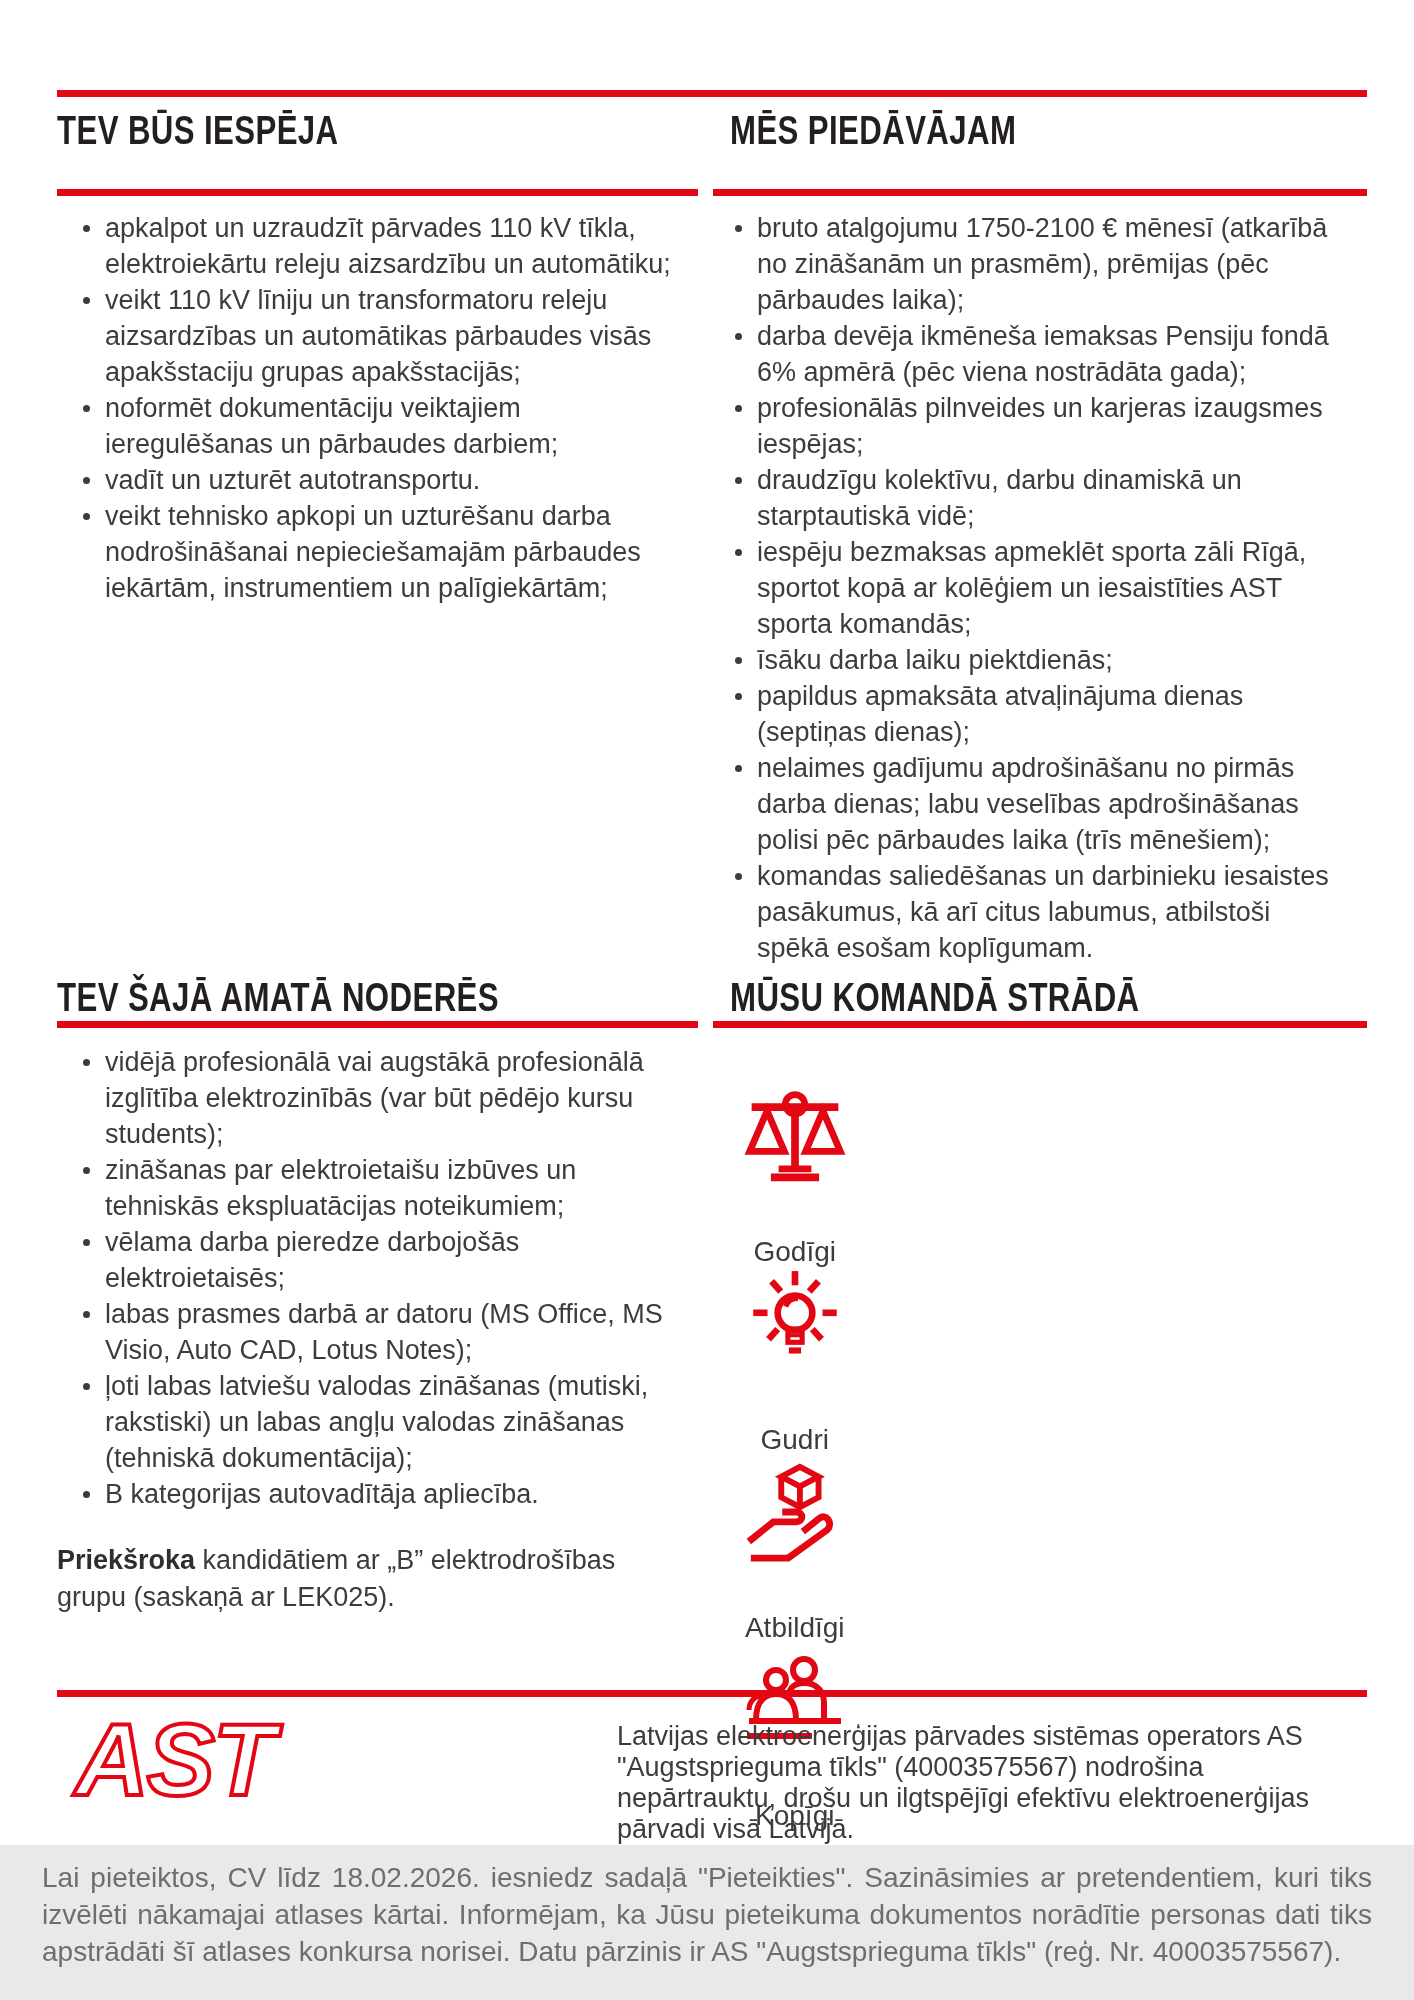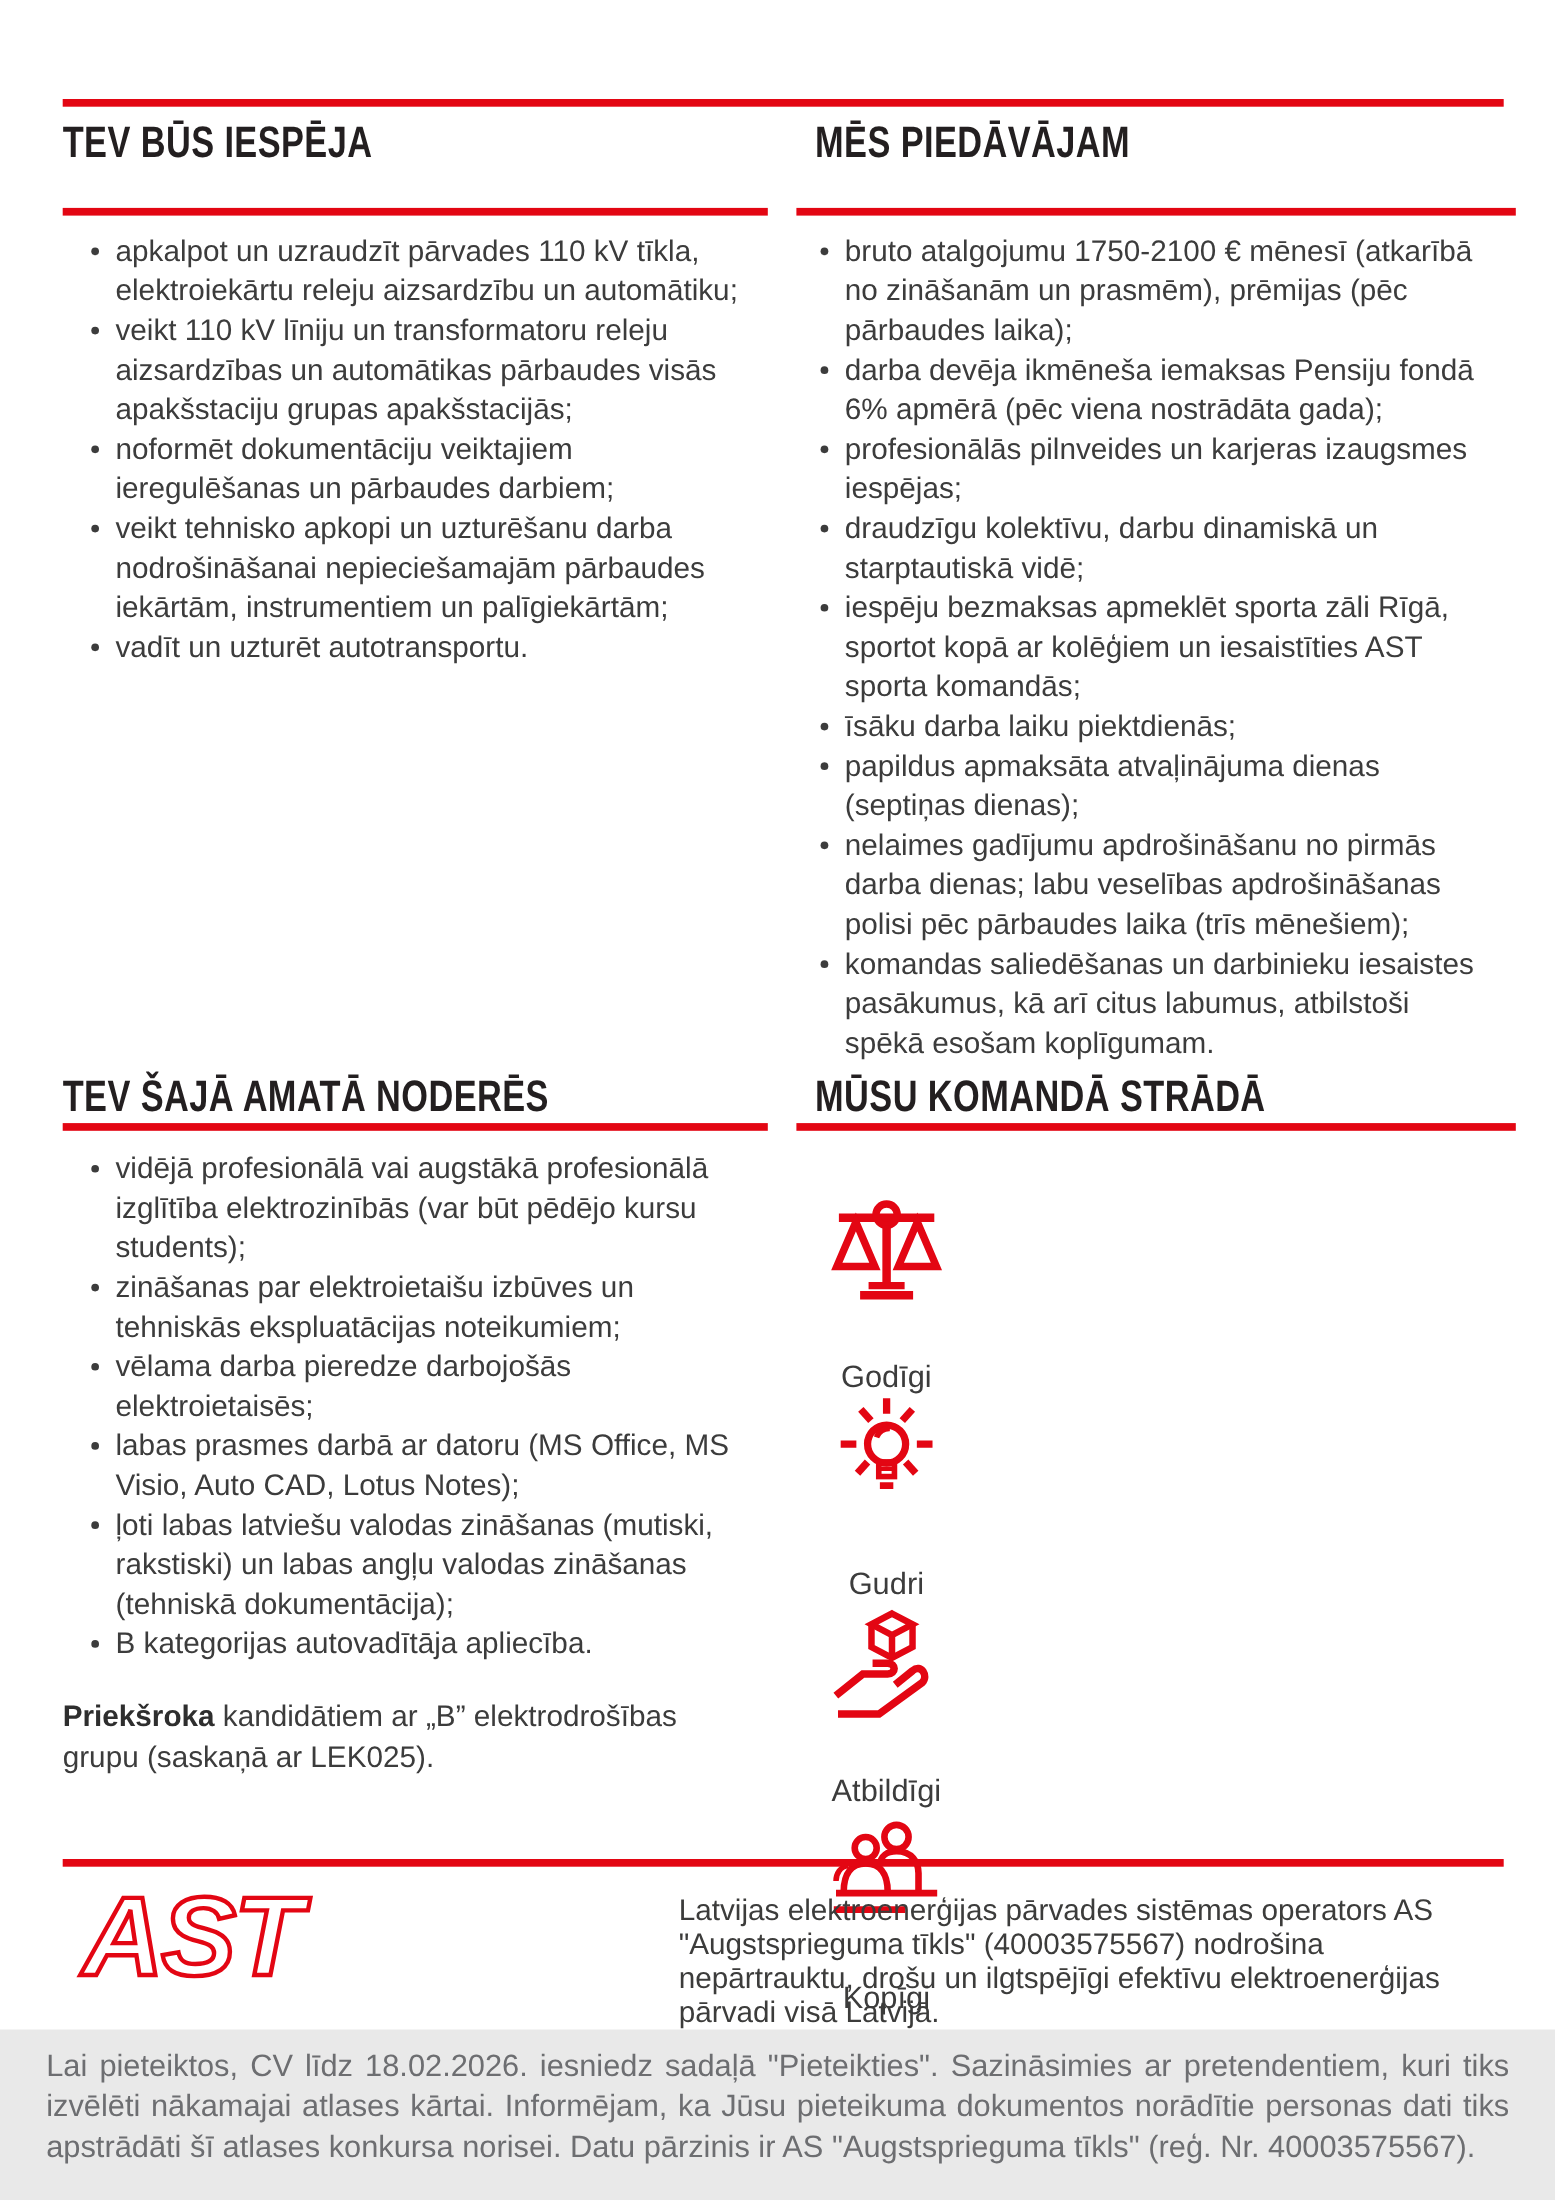--- a/index.html
+++ b/index.html
@@ -11,21 +11,21 @@
     color:#3c3c3c;
     overflow:hidden;
   }
   .topbar {
     margin:90px 47px 0 57px;
     height:7px; background:#e30613;
   }
   .grid {
     display:grid;
     grid-template-columns:641px 654px;
-    column-gap:26px;
+    column-gap:15px;
     padding:0 47px 0 57px;
   }
   .row1 { margin-top:6px; }
   .row2 { margin-top:10px; }
   .head-wrap { height:80px; padding-top:6px; }
   .row2 .head-wrap { height:45px; padding-top:0; }
   h2 { margin:0; font-size:40px; line-height:42px; color:#231f20; font-weight:bold; }
   .cond {
     display:inline-block;
     transform:scaleX(0.78);
@@ -81,22 +81,22 @@
   <div class="grid row1">
     <section class="col-left">
       <div class="head-wrap">
         <h2><span class="cond">TEV BŪS IESPĒJA</span></h2>
       </div>
       <div class="rule"></div>
       <ul class="blist">
         <li>apkalpot un uzraudzīt pārvades 110 kV tīkla, elektroiekārtu releju aizsardzību un automātiku;</li>
         <li>veikt 110 kV līniju un transformatoru releju aizsardzības un automātikas pārbaudes visās apakšstaciju grupas apakšstacijās;</li>
         <li>noformēt dokumentāciju veiktajiem ieregulēšanas un pārbaudes darbiem;</li>
+        <li>vadīt un uzturēt autotransportu.</li>
         <li>veikt tehnisko apkopi un uzturēšanu darba nodrošināšanai nepieciešamajām pārbaudes iekārtām, instrumentiem un palīgiekārtām;</li>
-        <li>vadīt un uzturēt autotransportu.</li>
       </ul>
     </section>
 
     <section class="col-right">
       <div class="head-wrap">
         <h2><span class="cond">MĒS PIEDĀVĀJAM</span></h2>
       </div>
       <div class="rule"></div>
       <ul class="blist">
         <li>bruto atalgojumu 1750-2100 € mēnesī (atkarībā no zināšanām un prasmēm), prēmijas (pēc pārbaudes laika);</li>

